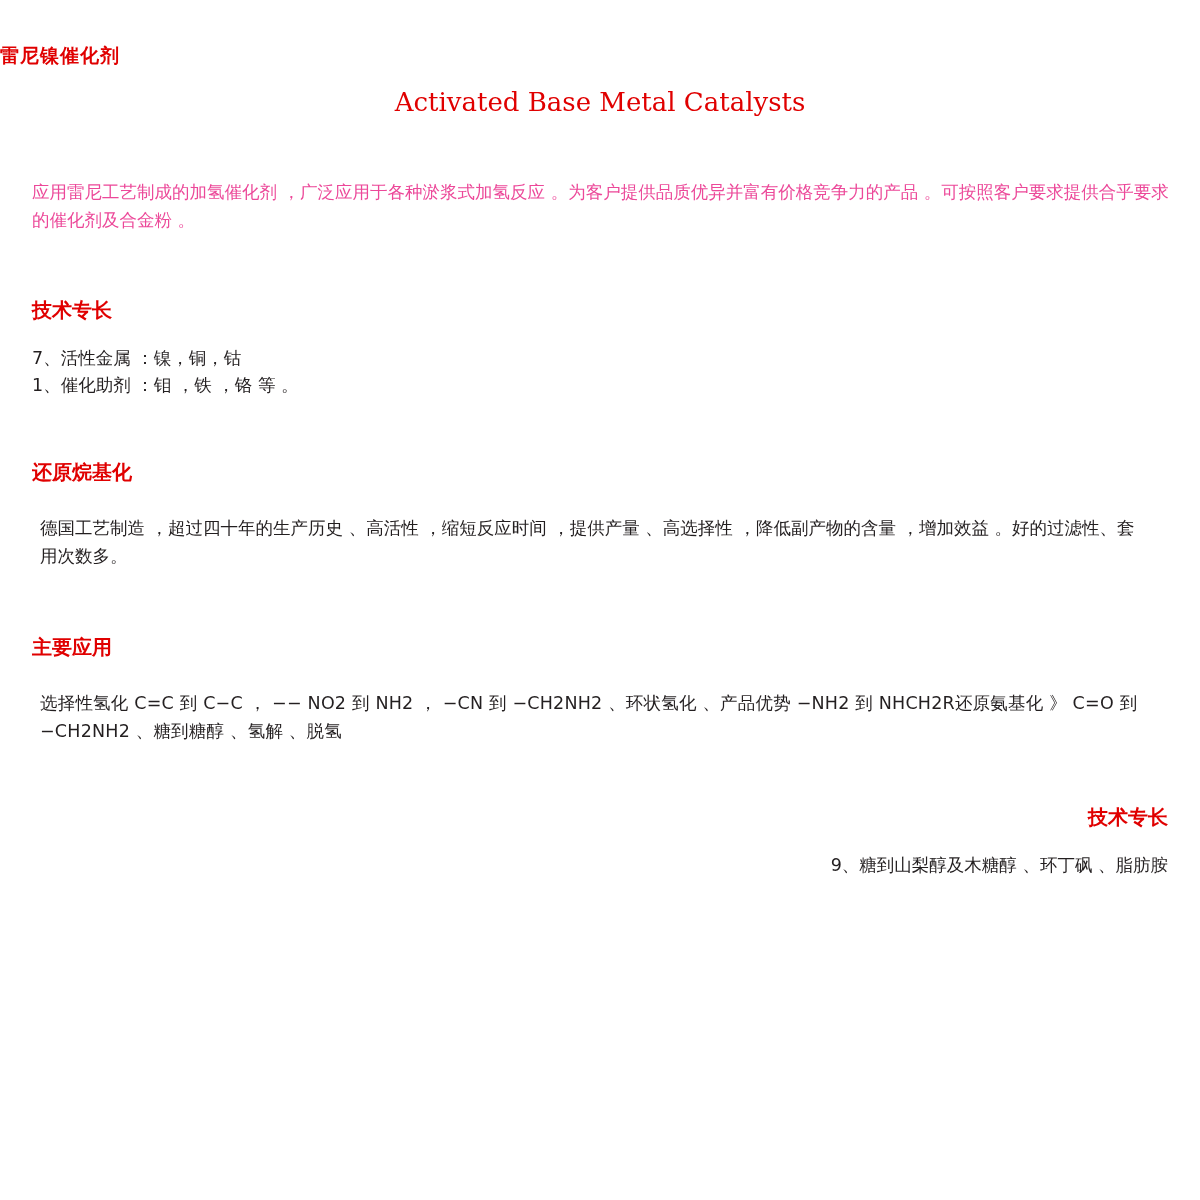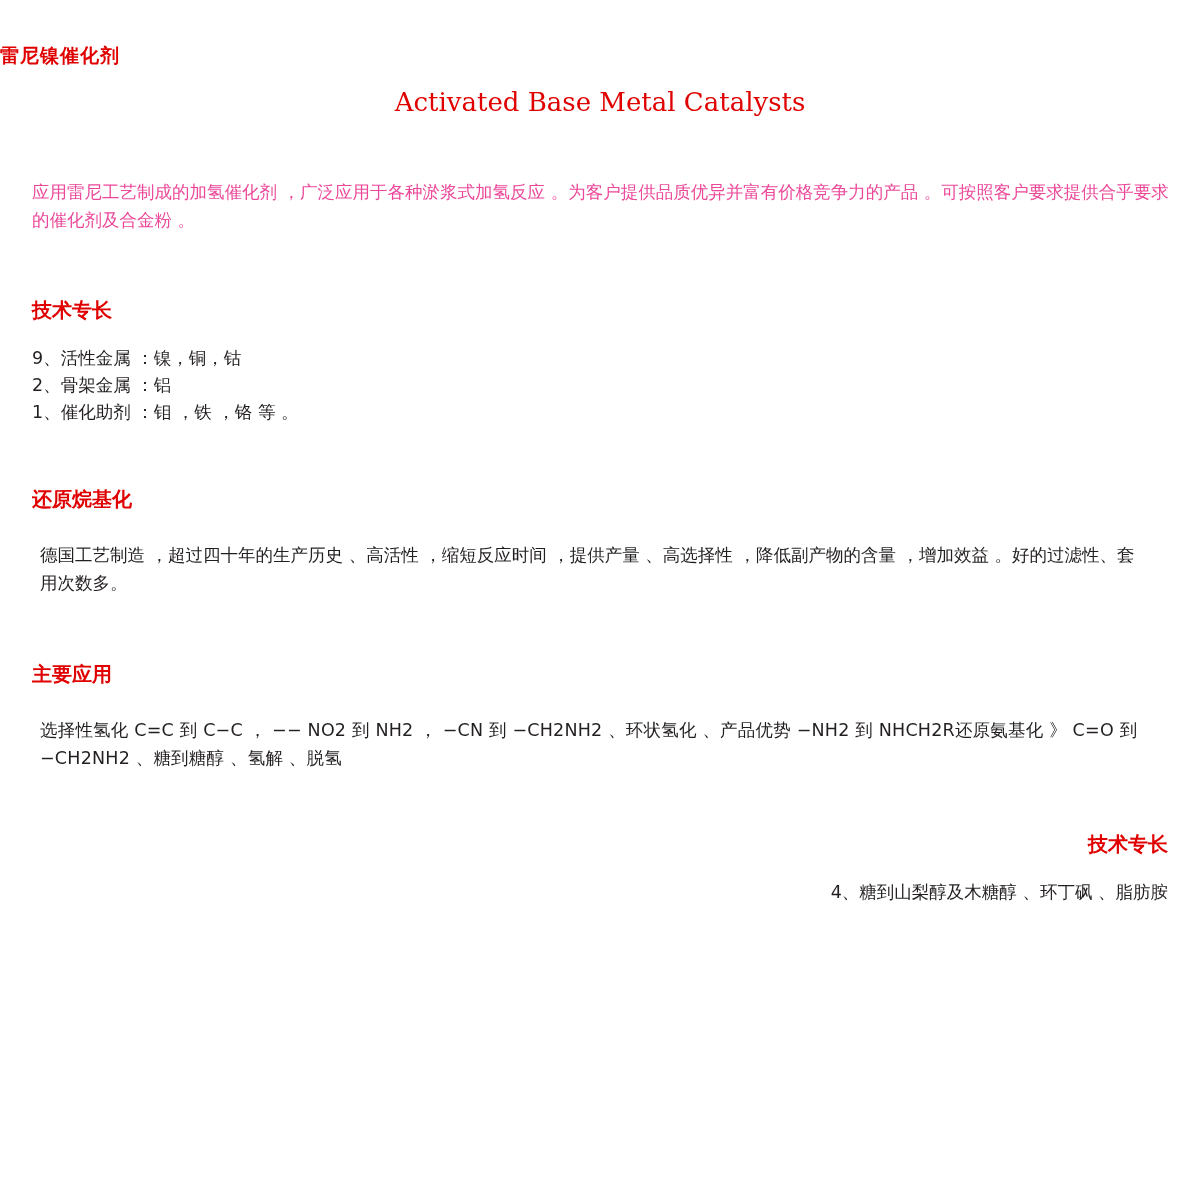--- a/index.html
+++ b/index.html
@@ -95,36 +95,35 @@
 <div class="page">
 
   <h1 class="title-cn">雷尼镍催化剂</h1>
   <h2 class="title-en">Activated Base Metal Catalysts</h2>
 
   <p class="intro wrap-text">应用雷尼工艺制成的加氢催化剂 ，广泛应用于各种淤浆式加氢反应 。为客户提供品质优异并富有价格竞争力的产品 。可按照客户要求提供合乎要求的催化剂及合金粉 。</p>
 
   <div class="section sp-product-make">
     <h3 class="section-head">技术专长</h3>
     <div class="list-lines">
-      <div>9、活性金属 ：镍，铜，钴</div>
-      <div>2、骨架金属 ：铝</div>
+      <div>7、活性金属 ：镍，铜，钴</div>
       <div>1、催化助剂 ：钼 ，铁 ，铬 等 。</div>
     </div>
   </div>
 
   <div class="section sp-adv">
     <h3 class="section-head">还原烷基化</h3>
     <p class="body-text wrap-text">德国工艺制造 ，超过四十年的生产历史 、高活性 ，缩短反应时间 ，提供产量 、高选择性 ，降低副产物的含量 ，增加效益 。好的过滤性、套用次数多。</p>
   </div>
 
   <div class="section sp-app">
     <h3 class="section-head">主要应用</h3>
     <p class="body-text app-text mono-ish">选择性氢化 C=C 到 C−C ， −− NO2 到 NH2 ， −CN 到 −CH2NH2 、环状氢化 、产品优势 −NH2 到 NHCH2R还原氨基化 》 C=O 到 −CH2NH2 、糖到糖醇 、氢解 、脱氢</p>
   </div>
 
   <div class="section sp-tech">
     <h3 class="section-head">技术专长</h3>
     <div class="list-lines">
-      <div>4、糖到山梨醇及木糖醇 、环丁砜 、脂肪胺</div>
+      <div>9、糖到山梨醇及木糖醇 、环丁砜 、脂肪胺</div>
     </div>
   </div>
 
 </div>
 
 </body></html>

